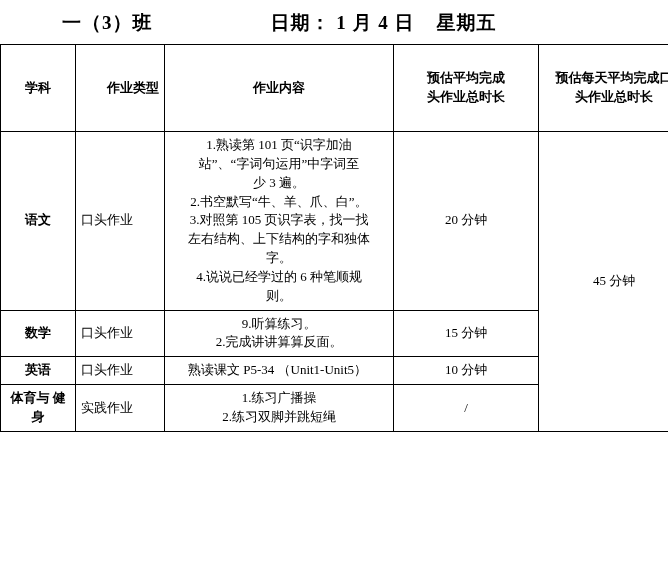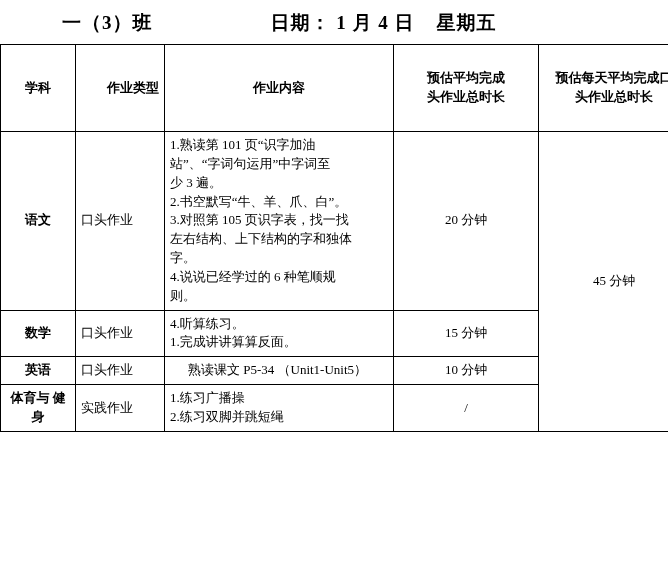--- a/index.html
+++ b/index.html
@@ -66,21 +66,21 @@
     text-align: center;
     font-weight: bold;
     font-size: 15px;
   }
   td.type {
     text-align: left;
     font-size: 13px;
     padding-left: 8px;
   }
   td.content {
-    text-align: left;
+    text-align: center;
     font-size: 12.5px;
     padding-left: 8px;
     padding-right: 6px;
   }
   td.content .line {
     display: block;
   }
   td.content.center {
     text-align: center;
     padding-left: 2px;
@@ -141,22 +141,22 @@
           <span class="line">则。</span>
         </td>
         <td class="duration">20 分钟</td>
         <td class="total" rowspan="4">45 分钟</td>
       </tr>
 
       <tr>
         <td class="subject">数学</td>
         <td class="type">口头作业</td>
         <td class="content">
-          <span class="line">4.听算练习。</span>
-          <span class="line">1.完成讲讲算算反面。</span>
+          <span class="line">9.听算练习。</span>
+          <span class="line">2.完成讲讲算算反面。</span>
         </td>
         <td class="duration">15 分钟</td>
       </tr>
 
       <tr>
         <td class="subject">英语</td>
         <td class="type">口头作业</td>
         <td class="content center">
           <span class="line">熟读课文 P5-34 （Unit1-Unit5）</span>
         </td>

